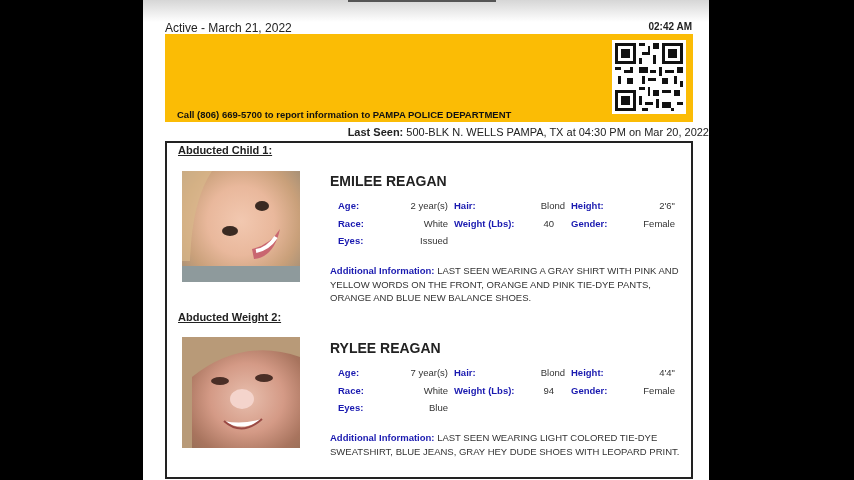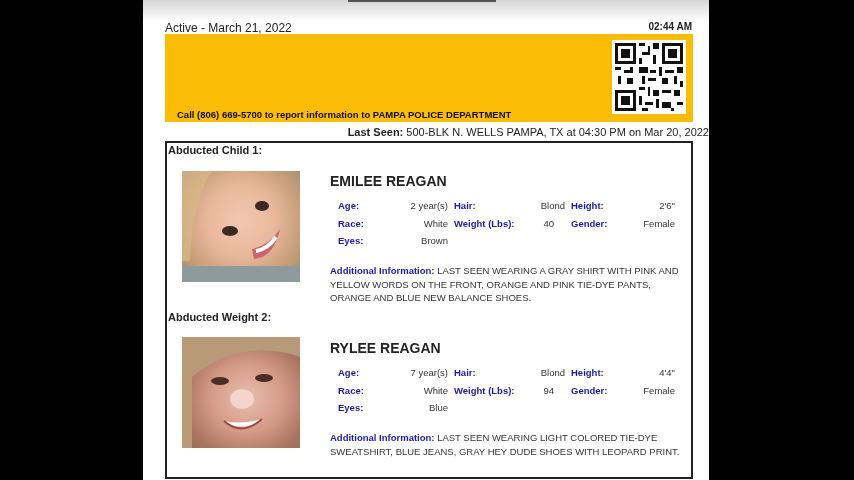--- a/index.html
+++ b/index.html
@@ -12,38 +12,38 @@
   .banner { position:absolute; left:22px; top:34px; width:528px; height:88px; background:#fbbc05; }
   .issued { position:absolute; left:0; width:450px; top:8px; text-align:center; font-size:12px; font-weight:bold; color:#111; }
   .title { position:absolute; left:0; width:450px; top:18px; text-align:center; font-size:20px; font-weight:bold; color:#111; letter-spacing:0.3px; }
   .sub { position:absolute; left:0; width:450px; top:37px; text-align:center; font-size:9px; color:#111; }
   .call { position:absolute; left:12px; top:75px; font-size:9.5px; font-weight:bold; color:#111; }
   .qr { position:absolute; left:447px; top:6px; width:74px; height:74px; background:#fff; }
   .lastseen { position:absolute; left:0; width:566px; top:126px; text-align:right; font-size:11px; color:#222; }
   .lastseen b { font-weight:bold; }
   .box { position:absolute; left:22px; top:141px; width:524px; height:334px; border:2px solid #222; }
   .child { position:absolute; left:0; width:524px; height:166px; }
-  .ctitle { position:absolute; left:1px; top:1px; font-size:11px; font-weight:bold; color:#222; }
+  .ctitle { position:absolute; left:11px; top:1px; font-size:11px; font-weight:bold; color:#222; text-decoration:underline; }
   .photo { position:absolute; left:15px; width:118px; height:111px; }
   .name { position:absolute; left:163px; font-size:14px; font-weight:bold; color:#222; }
   .grid { position:absolute; left:171px; font-size:9.5px; }
   .row { position:absolute; left:0; height:14px; width:340px; }
   .lab { position:absolute; font-weight:bold; color:#1a1ab0; }
   .val { position:absolute; text-align:right; color:#333; }
   .info { position:absolute; left:163px; width:350px; font-size:9.5px; color:#333; line-height:13.5px; }
   .info .lab2 { font-weight:bold; color:#1a1ab0; }
 </style>
 </head>
 <body>
 
 <div class="page">
   <div class="topshade"></div>
   <div class="topbar"></div>
   <div class="status">Active - March 21, 2022</div>
-  <div class="time">02:44 AM</div>
+  <div class="time">02:42 AM</div>
 
   <div class="banner">
     <div class="call">Call (806) 669-5700 to report information to PAMPA POLICE DEPARTMENT</div>
     <div class="qr">
       <svg width="74" height="74" viewBox="0 0 25 25" shape-rendering="crispEdges">
         <rect width="25" height="25" fill="#fff"></rect>
         <g fill="#111">
           <rect x="1" y="1" width="7" height="7"></rect>
             <rect x="2" y="2" width="5" height="5" fill="#fff"></rect>
             <rect x="3" y="3" width="3" height="3"></rect>
@@ -122,21 +122,21 @@
         <div class="row" style="top:18px;">
           <span class="lab" style="left:0;">Race:</span>
           <span class="val" style="left:40px;width:70px;">White</span>
           <span class="lab" style="left:116px;">Weight (Lbs):</span>
           <span class="val" style="left:170px;width:46px;">40</span>
           <span class="lab" style="left:233px;">Gender:</span>
           <span class="val" style="left:280px;width:57px;">Female</span>
         </div>
         <div class="row" style="top:35px;">
           <span class="lab" style="left:0;">Eyes:</span>
-          <span class="val" style="left:40px;width:70px;">Brown</span>
+          <span class="val" style="left:40px;width:70px;">Issued</span>
         </div>
       </div>
       <div class="info" style="top:121px;">
         <span class="lab2">Additional Information:</span><span> LAST SEEN WEARING A GRAY SHIRT WITH PINK AND YELLOW WORDS ON THE FRONT, ORANGE AND PINK TIE-DYE PANTS, ORANGE AND BLUE NEW BALANCE SHOES.</span>
       </div>
     </div>
 
     <div class="child" style="top:167px;">
       <div class="ctitle">Abducted Weight 2:</div>
       <div class="photo" style="top:27px;background:radial-gradient(ellipse at 55% 55%, #e8bfae 0%, #d49a86 40%, #a8745e 70%, #8a6a50 100%);">

